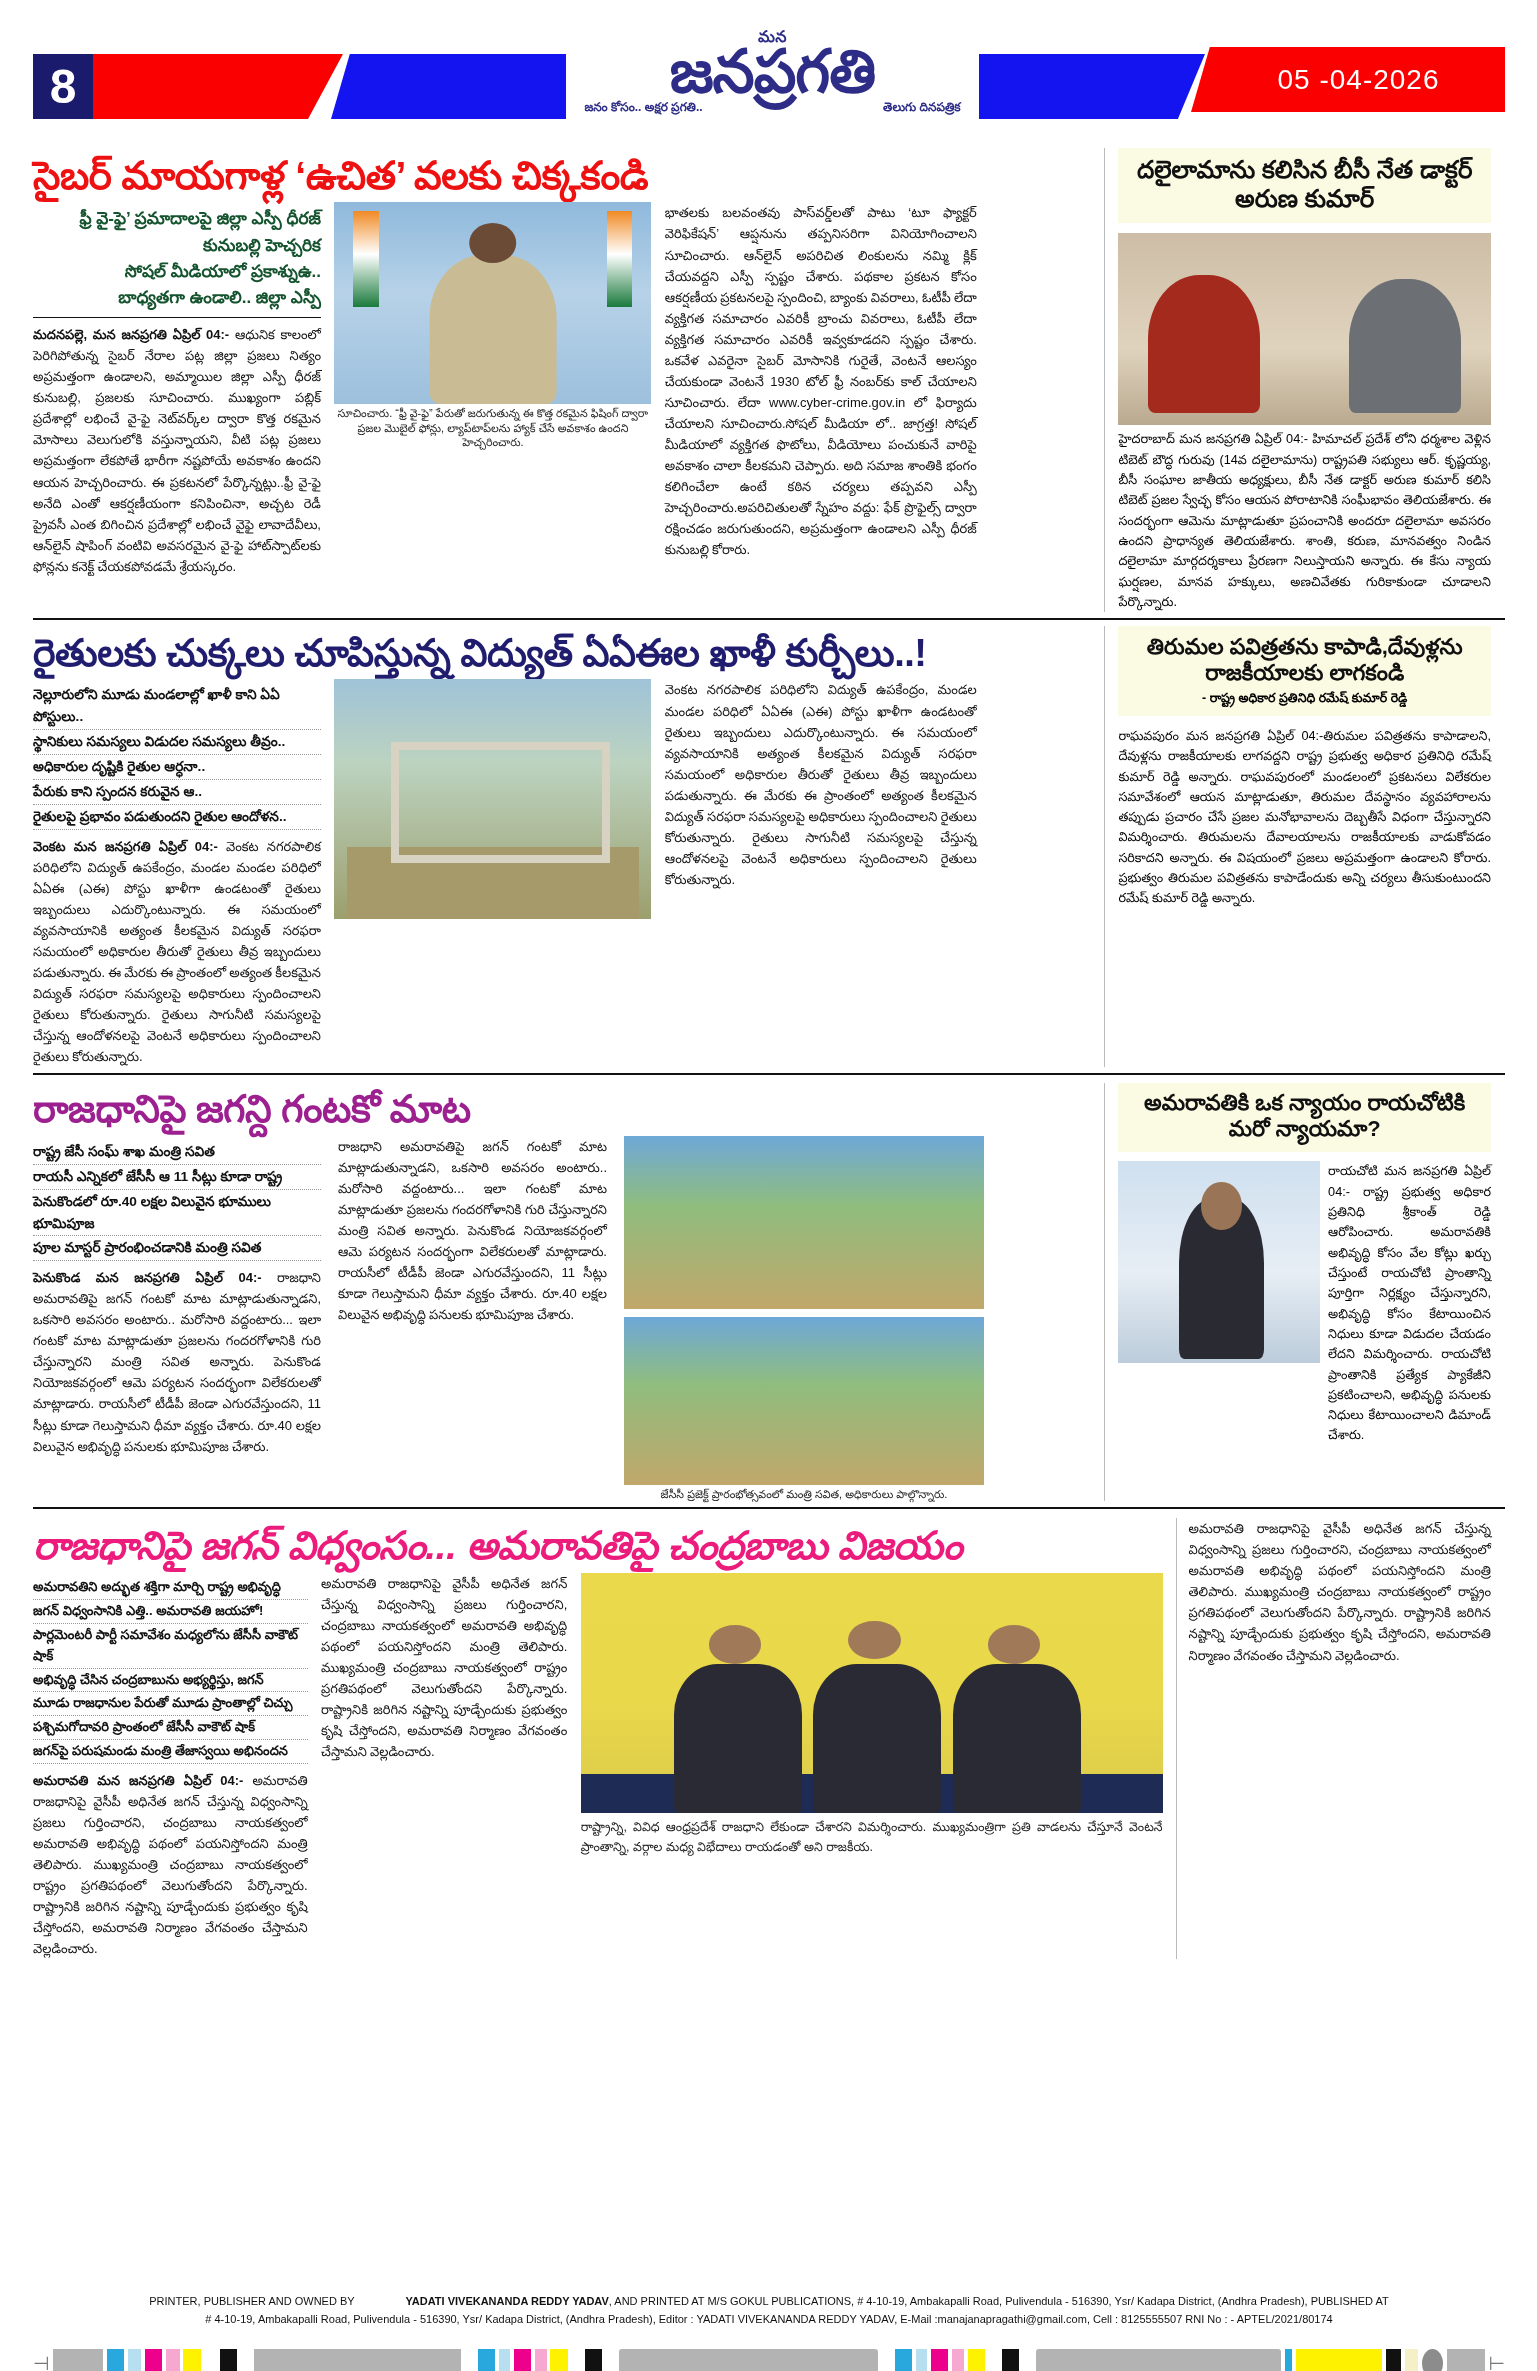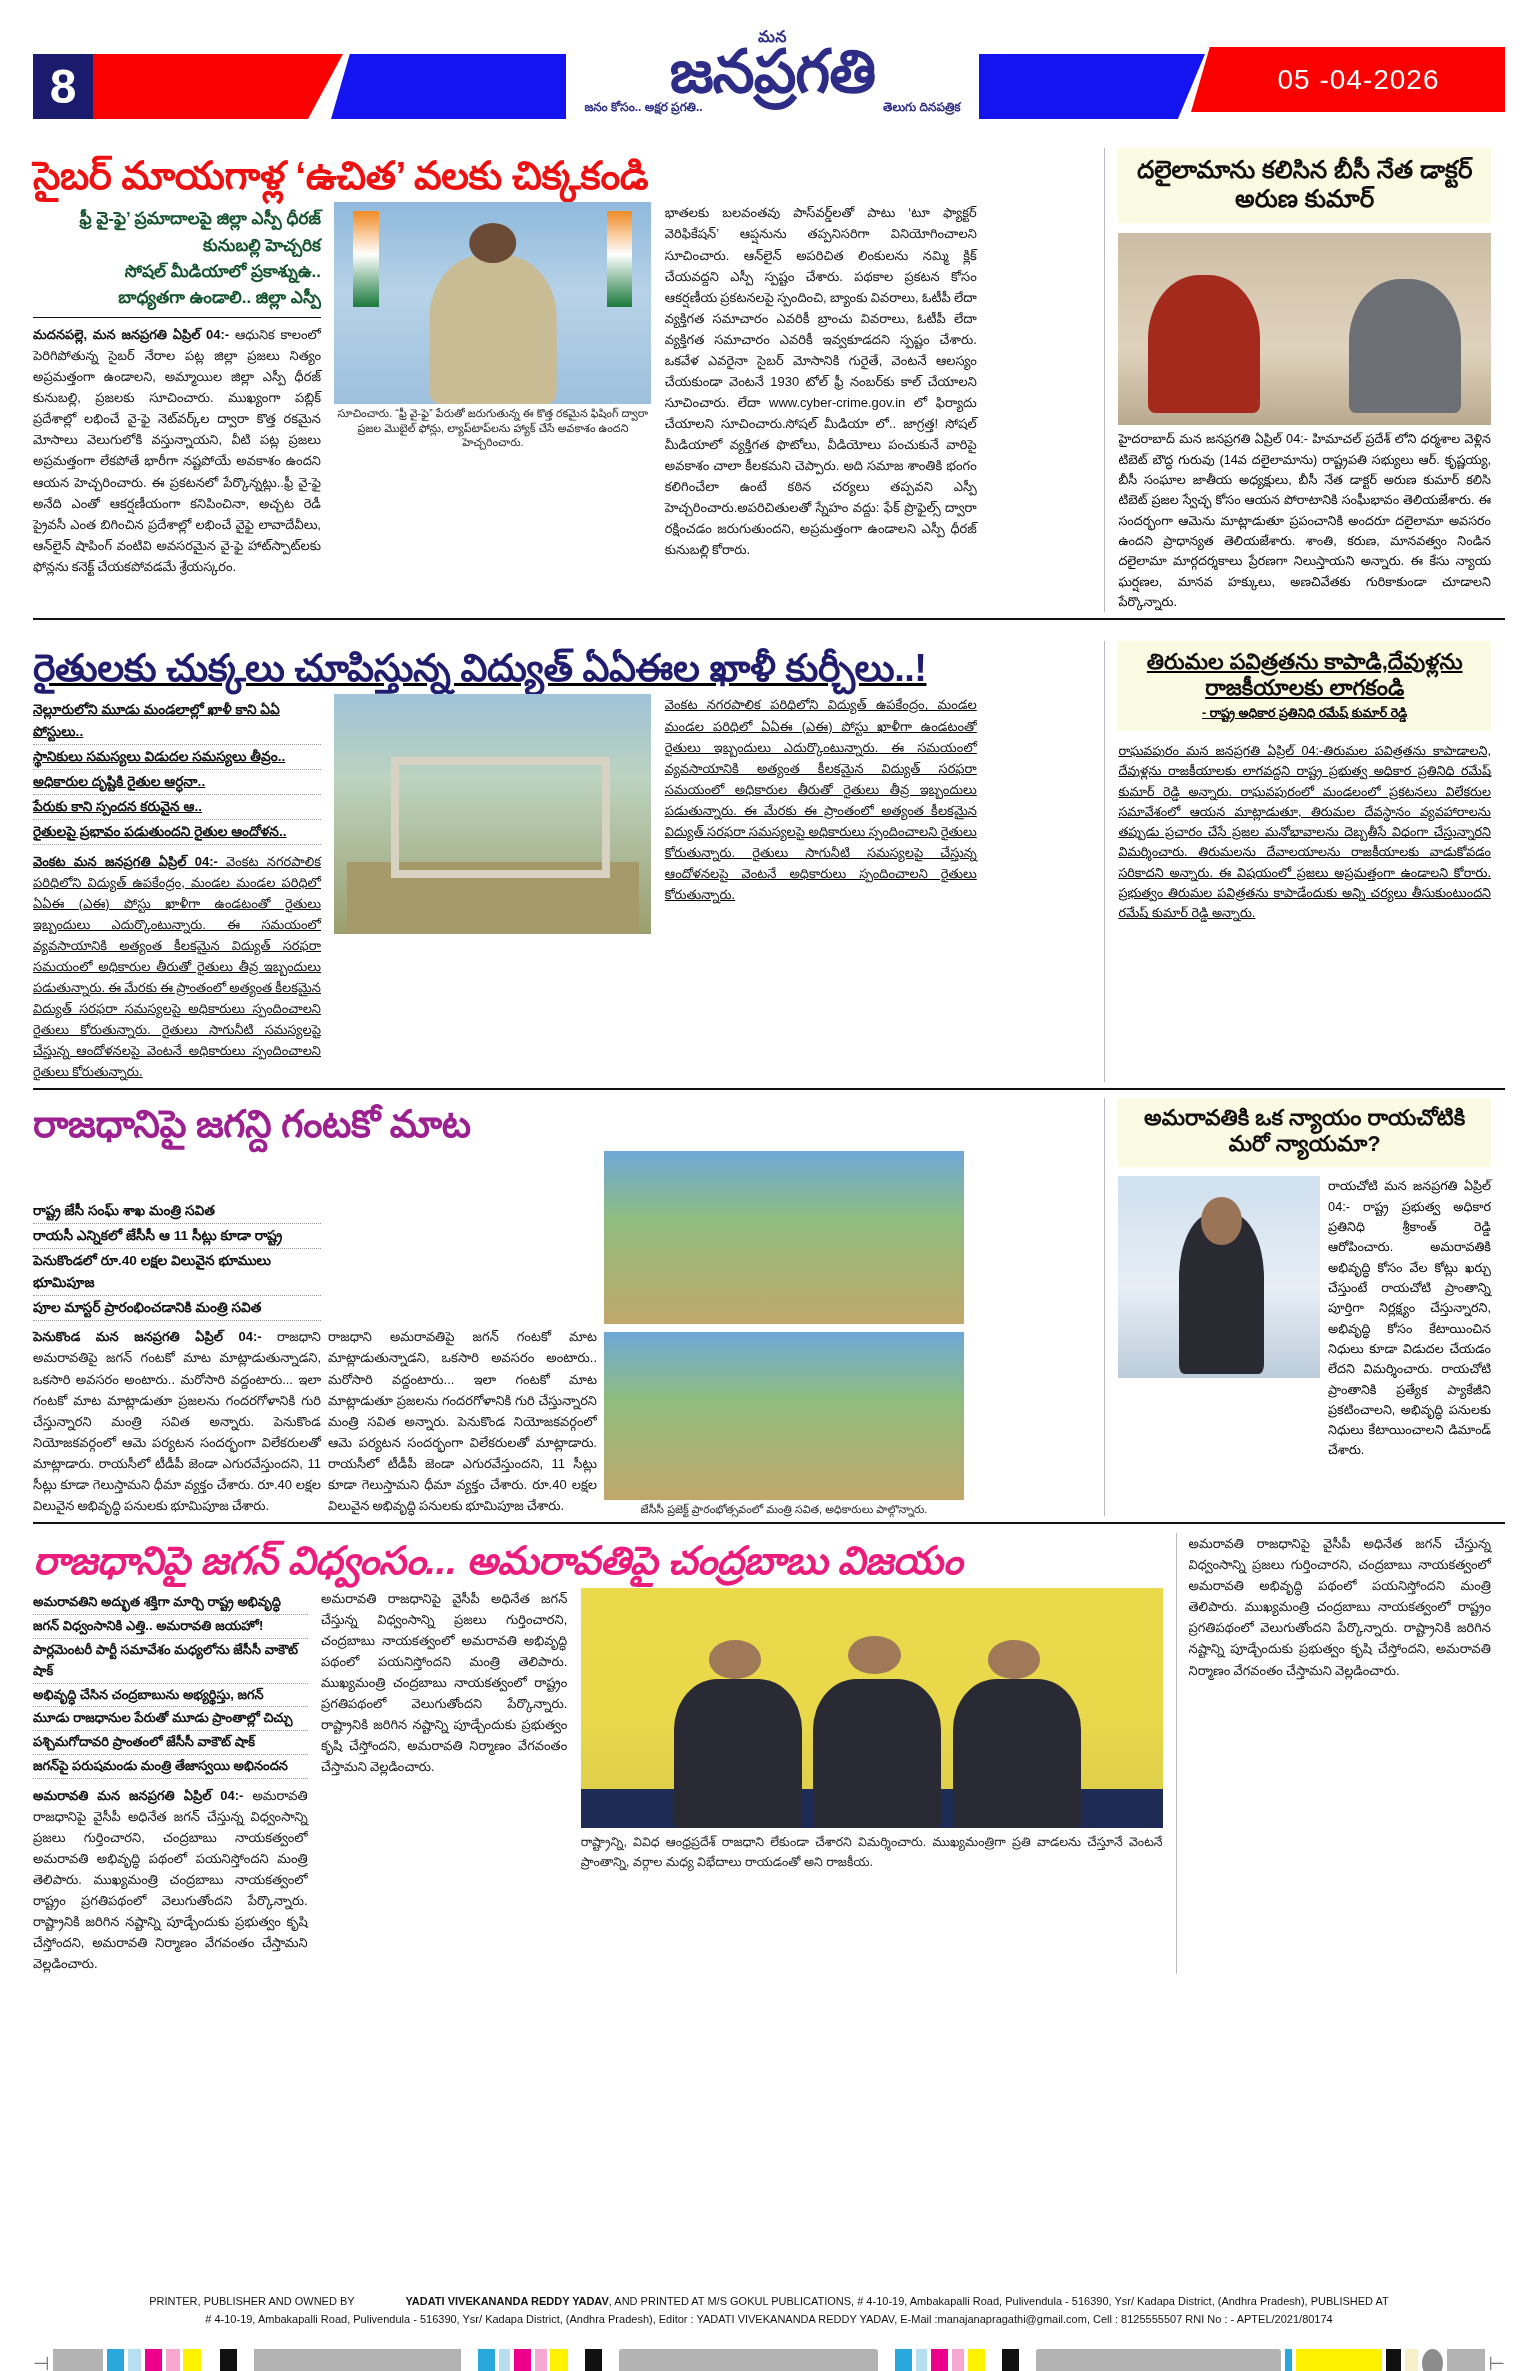--- a/index.html
+++ b/index.html
@@ -230,21 +230,21 @@
         <div class="side-box">
           <div class="side-hl">దలైలామాను కలిసిన బీసీ నేత డాక్టర్ అరుణ కుమార్</div>
         </div>
         <div class="photo ph-dalai" style="height:192px;"></div>
         <div class="side-txt">హైదరాబాద్ మన జనప్రగతి ఏప్రిల్ 04:- హిమాచల్ ప్రదేశ్ లోని ధర్మశాల వెళ్లిన టిబెట్ బౌద్ధ గురువు (14వ దలైలామాను) రాష్ట్రపతి సభ్యులు ఆర్. కృష్ణయ్య, బీసీ సంఘాల జాతీయ అధ్యక్షులు, బీసీ నేత డాక్టర్ అరుణ కుమార్ కలిసి టిబెట్ ప్రజల స్వేచ్ఛ కోసం ఆయన పోరాటానికి సంఘీభావం తెలియజేశారు. ఈ సందర్భంగా ఆమెను మాట్లాడుతూ ప్రపంచానికి అందరూ దలైలామా అవసరం ఉందని ప్రాధాన్యత తెలియజేశారు. శాంతి, కరుణ, మానవత్వం నిండిన దలైలామా మార్గదర్శకాలు ప్రేరణగా నిలుస్తాయని అన్నారు. ఈ కేసు న్యాయ ఘర్షణల, మానవ హక్కులు, అణచివేతకు గురికాకుండా చూడాలని పేర్కొన్నారు.</div>
       </div>
     </div>
 
     <div class="rule-full"></div>
 
-    <div class="cols" style="margin-top:21px;text-decoration:underline;">
+    <div class="cols" style="margin-top:6px;">
 
       <div class="main-col">
         <h1 class="hl hl-navy">రైతులకు చుక్కలు చూపిస్తున్న విద్యుత్ ఏఏఈల ఖాళీ కుర్చీలు..!</h1>
 
         <div style="display:flex; gap:13.4px;">
           <div style="width:288px;">
             <div class="subhead-list">
               <div>నెల్లూరులోని మూడు మండలాల్లో ఖాళీ కాని ఏఏ పోస్టులు..</div>
               <div>స్థానికులు సమస్యలు విడుదల సమస్యలు తీవ్రం..</div>
               <div>అధికారుల దృష్టికి రైతుల ఆర్ధనా..</div>
@@ -276,21 +276,21 @@
       </div>
     </div>
 
     <div class="rule-full"></div>
 
     <div class="cols" style="margin-top:7.7px;">
 
       <div class="main-col">
         <h1 class="hl hl-purple">రాజధానిపై జగన్ది గంటకో మాట</h1>
 
-        <div style="display:flex; gap:7px;align-items:flex-end;">
+        <div style="display:flex; gap:17px;">
           <div style="width:288px;">
             <div class="subhead-list">
               <div>రాష్ట్ర జేసీ సంఘ్ శాఖ మంత్రి సవిత</div>
               <div>రాయసీ ఎన్నికలో జేసీసీ ఆ 11 సీట్లు కూడా రాష్ట్ర</div>
               <div>పెనుకొండలో రూ.40 లక్షల విలువైన భూములు భూమిపూజ</div>
               <div>పూల మాస్టర్ ప్రారంభించడానికి మంత్రి సవిత</div>
             </div>
             <div class="txt" style="margin-top:5.8px;">
               <b class="dateline">పెనుకొండ మన జనప్రగతి ఏప్రిల్ 04:-</b>
               <span>రాజధాని అమరావతిపై జగన్ గంటకో మాట మాట్లాడుతున్నాడని, ఒకసారి అవసరం అంటారు.. మరోసారి వద్దంటారు... ఇలా గంటకో మాట మాట్లాడుతూ ప్రజలను గందరగోళానికి గురి చేస్తున్నారని మంత్రి సవిత అన్నారు. పెనుకొండ నియోజకవర్గంలో ఆమె పర్యటన సందర్భంగా విలేకరులతో మాట్లాడారు. రాయసీలో టీడీపీ జెండా ఎగురవేస్తుందని, 11 సీట్లు కూడా గెలుస్తామని ధీమా వ్యక్తం చేశారు. రూ.40 లక్షల విలువైన అభివృద్ధి పనులకు భూమిపూజ చేశారు.</span>

